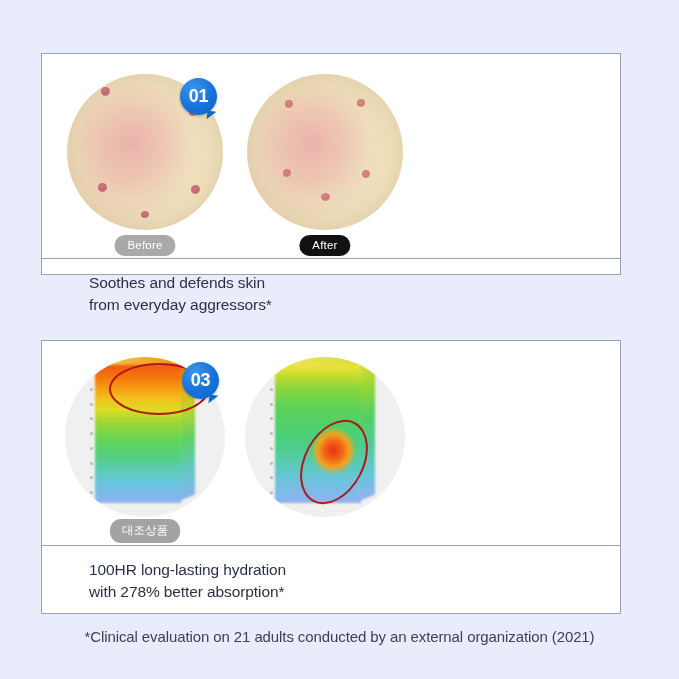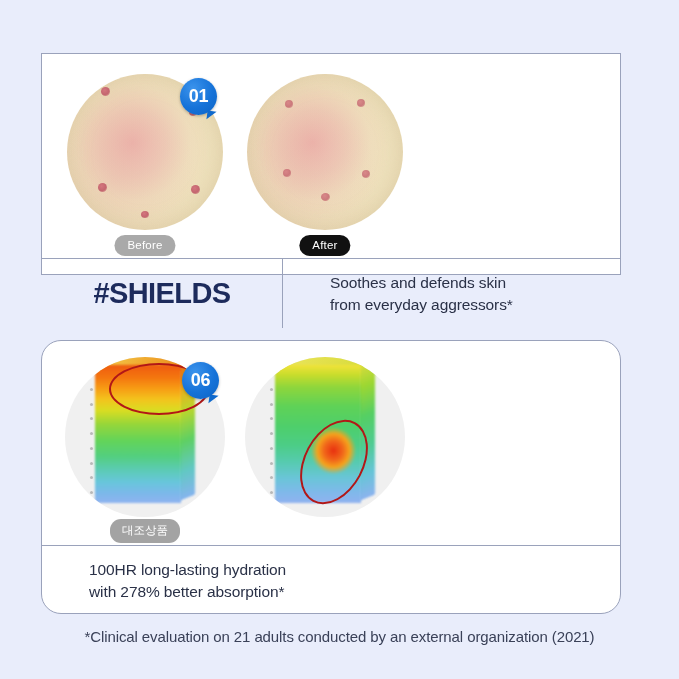--- a/index.html
+++ b/index.html
@@ -23,21 +23,21 @@
   
   .card {
     position: absolute;
     left: 41px;
     width: 580px;
     background: #ffffff;
     border: 1px solid #9aa2bb;
     box-sizing: border-box;
   }
   #card-shields { top: 53px; height: 222px; }
-  #card-replenishes { top: 340px; height: 274px; border-radius: 20px; }
+  #card-replenishes { top: 340px; height: 274px; }
 
   .visual-area {
     position: relative;
     height: 204px;
     overflow: hidden;
   }
 
   
   .skin-row {
     position: relative;
@@ -307,23 +307,20 @@
           <div class="blemish" style="left:115px;top:96px;width:8px;height:8px;opacity:.82;"></div>
           <div class="blemish" style="left:74px;top:119px;width:9px;height:8px;opacity:.82;"></div>
         </div>
 
         <div class="photo-label label-gray" style="left:103px;">Before</div>
         <div class="photo-label label-black" style="left:283px;">After</div>
       </div>
     </div>
 
     <div class="claim-row">
-      <div class="claim-tag" id="tag-shields">
-        <span class="claim-tag-text">#SHIELDS</span>
-      </div>
       <div class="claim-desc">
         <span class="claim-desc-text">Soothes and defends skin<br>from everyday aggressors*</span>
       </div>
     </div>
   </div>
 
   <div class="step-badge" id="badge-01">
     <span>01</span>
   </div>
 
@@ -376,18 +373,18 @@
     </div>
 
     <div class="claim-row">
       <div class="claim-desc">
         <span class="claim-desc-text">100HR long-lasting hydration<br>with 278% better absorption*</span>
       </div>
     </div>
   </div>
 
   <div class="step-badge" id="badge-02">
-    <span>06</span>
+    <span>03</span>
   </div>
 
   <div id="footnote">*Clinical evaluation on 21 adults conducted by an external organization (2021)</div>
 
 </div>
 
 </body></html>

